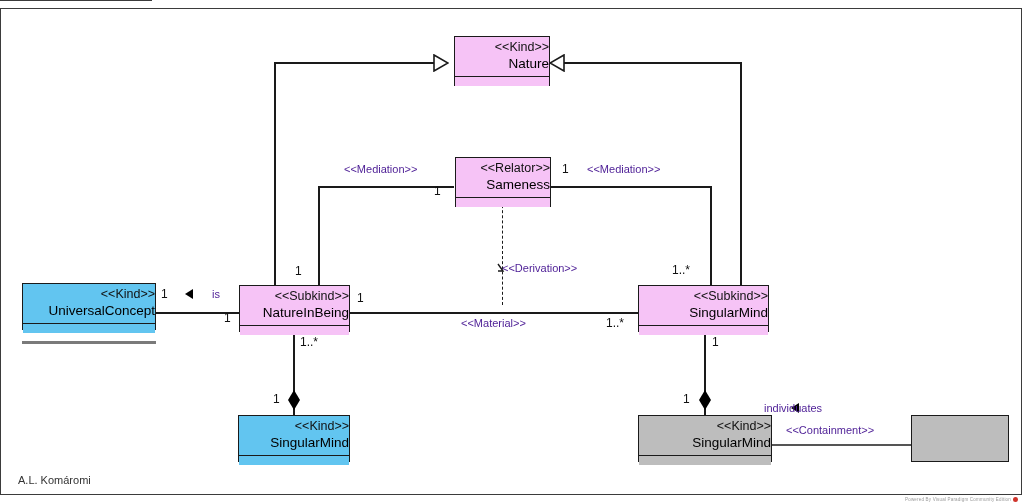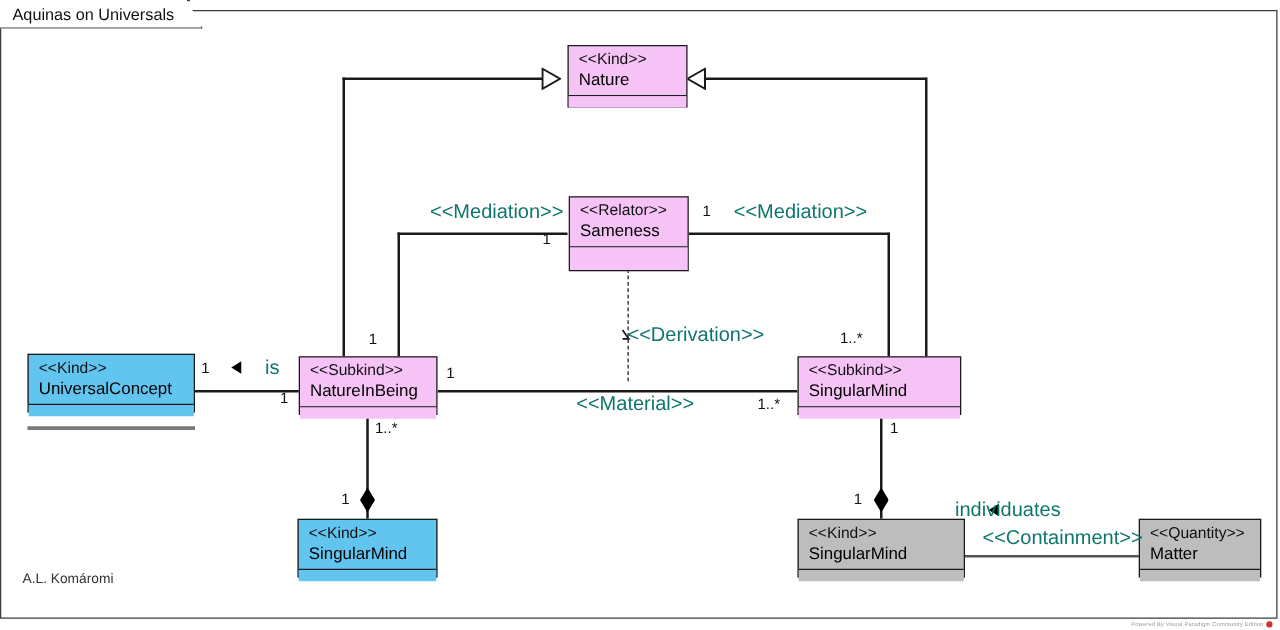--- a/index.html
+++ b/index.html
@@ -61,22 +61,22 @@
     position: absolute;
     box-sizing: border-box;
     border: 1.6px solid #1a1a1a;
     z-index: 4;
     display: flex;
     flex-direction: column;
     background: #ffffff;
   }
   .uml .body {
     flex: 0 0 auto;
-    padding: 3px 24px 4px 8px;
-    text-align: left;
+    padding: 3px 0 4px 8px;
+    text-align: right;
     border-bottom: 1.6px solid #1a1a1a;
   }
   .uml .stereo {
     font-size: 12.5px;
     color: #111;
     line-height: 15px;
     white-space: nowrap;
   }
   .uml .cname {
     font-size: 13.5px;
@@ -117,22 +117,22 @@
   .dash-v {
     position: absolute;
     width: 0;
     border-left: 1.6px dashed #1a1a1a;
     z-index: 2;
   }
 
   
   .lbl {
     position: absolute;
-    font-size: 16px;
-    color: #0f766e;
+    font-size: 11px;
+    color: #4c1d95;
     white-space: nowrap;
     z-index: 5;
     line-height: 13px;
   }
   .mult {
     position: absolute;
     font-size: 12px;
     color: #111;
     white-space: nowrap;
     z-index: 5;
@@ -165,20 +165,21 @@
     position: absolute;
     z-index: 5;
   }
 
   
   .credit {
     position: absolute;
     font-size: 11px;
     color: #333;
     z-index: 5;
+    margin-top: 17px;
   }
   
   .watermark {
     position: absolute;
     right: 6px;
     bottom: 2px;
     font-size: 4.5px;
     color: #9a9a9a;
     letter-spacing: .2px;
     white-space: nowrap;
@@ -202,23 +203,20 @@
     z-index: 1;
   }
 </style>
 </head>
 <body>
 
 <div id="canvas">
 
   <div class="frame"></div>
   <div class="frame-tab-top"></div>
-  <div class="frame-tab">
-    <span>Aquinas on Universals</span>
-  </div>
 
   <div class="ln lnv" style="left:274px; top:62px; height:225px;"></div>
   <div class="ln lnh" style="left:274px; top:62px; width:172px;"></div>
   <svg class="gen-tri" style="left:433px; top:54px;" width="16" height="18" viewBox="0 0 16 18">
     <polygon points="1,1 15,9 1,17" fill="#ffffff" stroke="#1a1a1a" stroke-width="1.6"></polygon>
   </svg>
 
   <div class="ln lnv" style="left:740px; top:62px; height:225px;"></div>
   <div class="ln lnh" style="left:563px; top:62px; width:178px;"></div>
   <svg class="gen-tri" style="left:549px; top:54px;" width="16" height="18" viewBox="0 0 16 18">
@@ -270,21 +268,21 @@
   <div class="lbl" style="left:786px; top:424px;">&lt;&lt;Containment&gt;&gt;</div>
 
   <div class="uml pink" style="left:454px; top:36px; width:96px; height:50px;">
     <div class="body">
       <div class="stereo">&lt;&lt;Kind&gt;&gt;</div>
       <div class="cname">Nature</div>
     </div>
     <div class="compartment"></div>
   </div>
 
-  <div class="uml pink" style="left:455px; top:157px; width:96px; height:60px;">
+  <div class="uml pink" style="left:455px; top:157px; width:96px; height:50px;">
     <div class="body">
       <div class="stereo">&lt;&lt;Relator&gt;&gt;</div>
       <div class="cname">Sameness</div>
     </div>
     <div class="compartment"></div>
   </div>
 
   <div class="uml blue" style="left:22px; top:283px; width:134px; height:47px;">
     <div class="body">
       <div class="stereo">&lt;&lt;Kind&gt;&gt;</div>
@@ -320,24 +318,20 @@
 
   <div class="uml grey" style="left:638px; top:415px; width:134px; height:47px;">
     <div class="body">
       <div class="stereo">&lt;&lt;Kind&gt;&gt;</div>
       <div class="cname">SingularMind</div>
     </div>
     <div class="compartment"></div>
   </div>
 
   <div class="uml grey" style="left:911px; top:415px; width:98px; height:47px;">
-    <div class="body">
-      <div class="stereo">&lt;&lt;Quantity&gt;&gt;</div>
-      <div class="cname">Matter</div>
-    </div>
     <div class="compartment"></div>
   </div>
 
   <div class="credit" style="left:18px; top:457px;">A.L. Komáromi</div>
 
   <div class="bottom-bar"></div>
   <div class="watermark">
     <span>Powered By Visual Paradigm Community Edition</span><span class="wm-dot"></span>
   </div>
 

